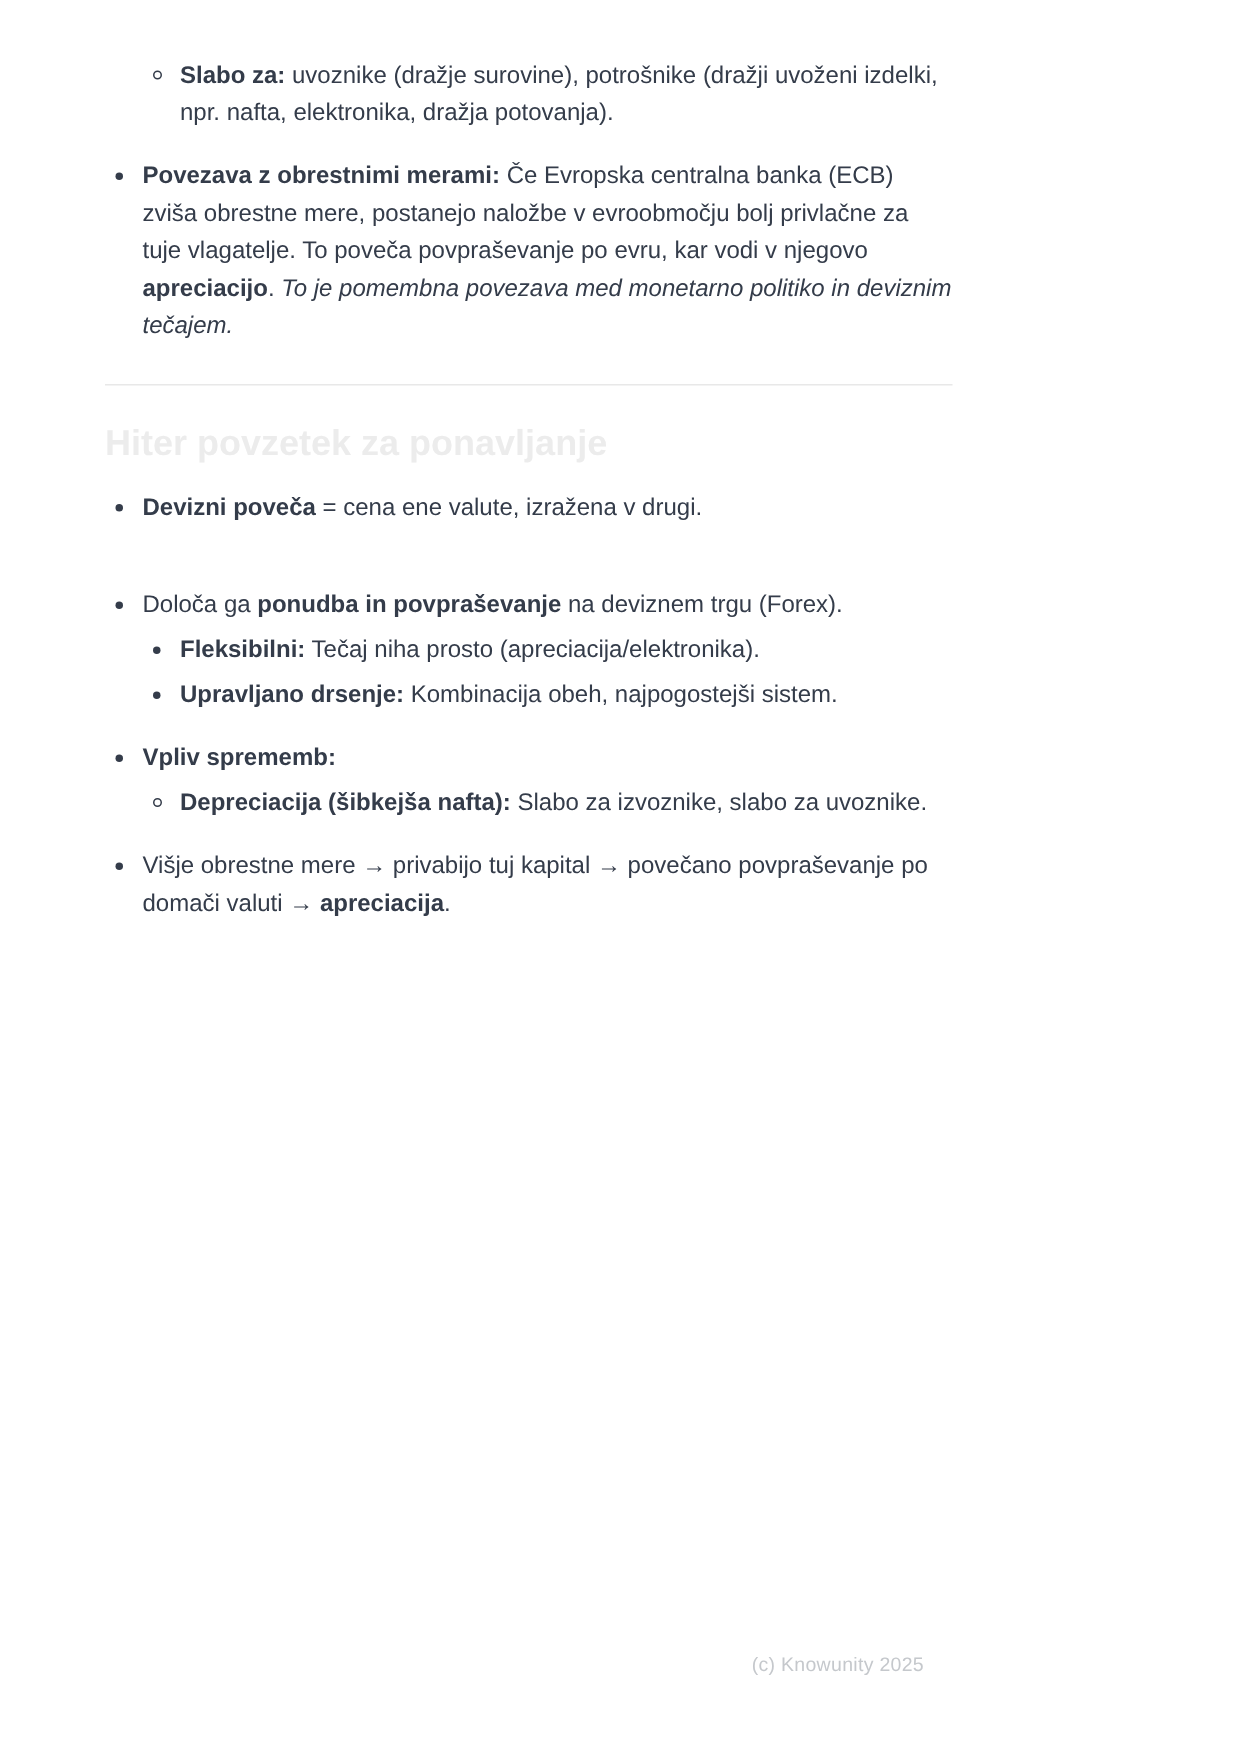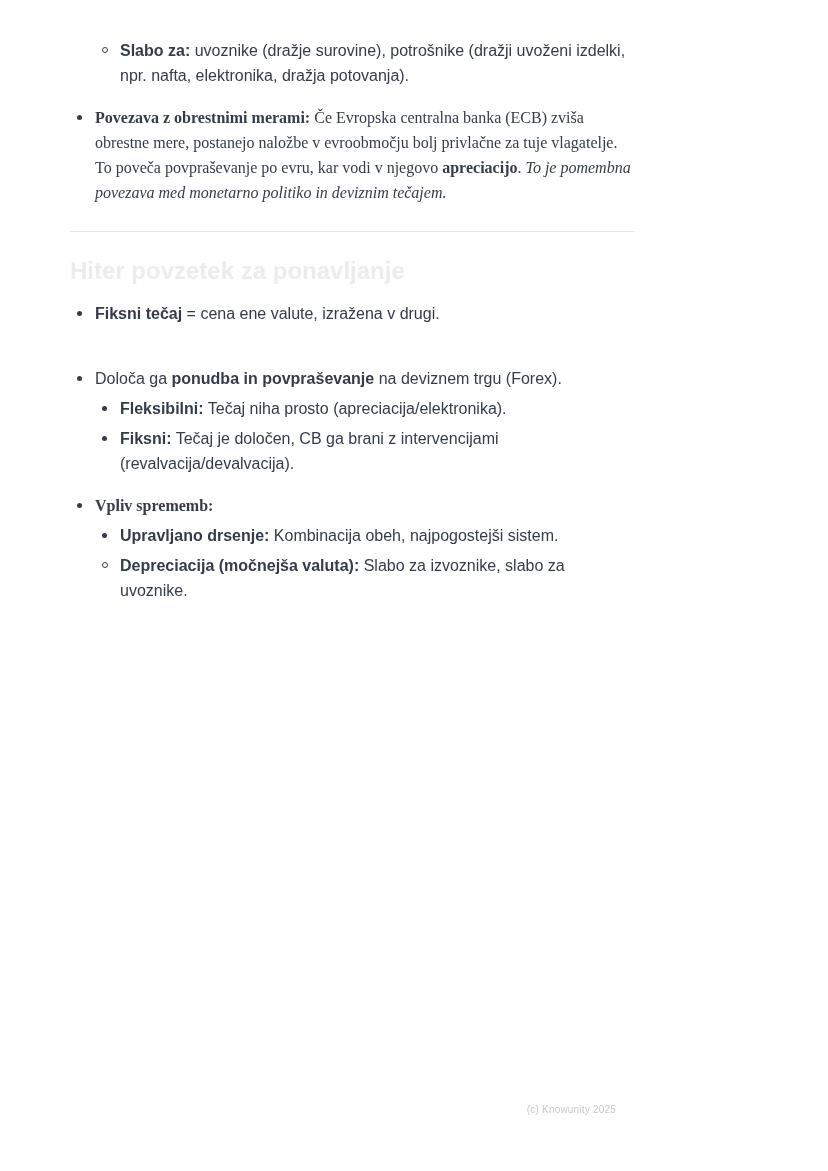--- a/index.html
+++ b/index.html
@@ -30,21 +30,21 @@
     padding: 0;
     list-style: none;
   }
   .li {
     position: relative;
     margin-top: 8px;
   }
   ul.list .li:first-child { margin-top: 0; }
   .li.level-1 { padding-left: 25px; margin-top: 40px; }
   .li.level-2 { padding-left: 50px; margin-top: 5px; }
-  .li.after-nested { margin-top: 17px; font-family: Liberation Serif, serif; }
+  .li.after-nested { margin-top: 17px; }
   .marker {
     position: absolute;
     top: 10px;
     width: 5px;
     height: 5px;
     border-radius: 50%;
   }
   .level-1 .marker { left: 7px; }
   .level-2 .marker { left: 32px; }
   .marker.disc { background: #343c4a; }
@@ -83,43 +83,43 @@
     top: 35px;
     width: 5px;
     height: 713px;
     border-radius: 3px;
     background: #ededed;
   }
   .footer {
     position: absolute;
     right: 52px;
     bottom: 54px;
-    font-size: 10px;
+    font-size: 13px;
     line-height: 14px;
     letter-spacing: 0.2px;
     color: #c5c8cc;
   }
 </style>
 </head>
 <body>
 
 <div class="page">
   <div class="content">
     <ul class="list">
         <li class="li level-2"><span class="marker circle"></span><span class="txt"><span class="seg-bold">Slabo za:</span><span class="seg-regular"> uvoznike (dražje surovine), potrošnike (dražji uvoženi izdelki, npr. nafta, elektronika, dražja potovanja).</span></span></li>
         <li class="li level-1 after-nested"><span class="marker disc"></span><span class="txt"><span class="seg-bold">Povezava z obrestnimi merami:</span><span class="seg-regular"> Če Evropska centralna banka (ECB) zviša obrestne mere, postanejo naložbe v evroobmočju bolj privlačne za tuje vlagatelje. To poveča povpraševanje po evru, kar vodi v njegovo </span><span class="seg-bold">apreciacijo</span><span class="seg-regular">. </span><span class="seg-italic">To je pomembna povezava med monetarno politiko in deviznim tečajem.</span></span></li>
       </ul>
     <hr class="divider">
     <h2 class="heading">Hiter povzetek za ponavljanje</h2>
     <ul class="list">
-        <li class="li level-1"><span class="marker disc"></span><span class="txt"><span class="seg-bold">Fiksni tečaj</span><span class="seg-regular"> = cena ene valute, izražena v drugi.</span></span></li>
+        <li class="li level-1"><span class="marker disc"></span><span class="txt"><span class="seg-bold">Devizni poveča</span><span class="seg-regular"> = cena ene valute, izražena v drugi.</span></span></li>
         <li class="li level-1"><span class="marker disc"></span><span class="txt"><span class="seg-regular">Določa ga </span><span class="seg-bold">ponudba in povpraševanje</span><span class="seg-regular"> na deviznem trgu (Forex).</span></span></li>
         <li class="li level-2"><span class="marker disc"></span><span class="txt"><span class="seg-bold">Fleksibilni:</span><span class="seg-regular"> Tečaj niha prosto (apreciacija/elektronika).</span></span></li>
-        <li class="li level-2"><span class="marker disc"></span><span class="txt"><span class="seg-bold">Fiksni:</span><span class="seg-regular"> Tečaj je določen, CB ga brani z intervencijami (revalvacija/devalvacija).</span></span></li>
+        <li class="li level-2"><span class="marker disc"></span><span class="txt"><span class="seg-bold">Upravljano drsenje:</span><span class="seg-regular"> Kombinacija obeh, najpogostejši sistem.</span></span></li>
         <li class="li level-1 after-nested"><span class="marker disc"></span><span class="txt"><span class="seg-bold">Vpliv sprememb:</span></span></li>
-        <li class="li level-2"><span class="marker disc"></span><span class="txt"><span class="seg-bold">Upravljano drsenje:</span><span class="seg-regular"> Kombinacija obeh, najpogostejši sistem.</span></span></li>
-        <li class="li level-2"><span class="marker circle"></span><span class="txt"><span class="seg-bold">Depreciacija (močnejša valuta):</span><span class="seg-regular"> Slabo za izvoznike, slabo za uvoznike.</span></span></li>
+        <li class="li level-2"><span class="marker circle"></span><span class="txt"><span class="seg-bold">Depreciacija (šibkejša nafta):</span><span class="seg-regular"> Slabo za izvoznike, slabo za uvoznike.</span></span></li>
+        <li class="li level-1 after-nested"><span class="marker disc"></span><span class="txt"><span class="seg-regular">Višje obrestne mere → privabijo tuj kapital → povečano povpraševanje po domači valuti → </span><span class="seg-bold">apreciacija</span><span class="seg-regular">.</span></span></li>
       </ul>
   </div>
   <div class="scroll-shade"></div>
   <div class="scrollbar-thumb"></div>
   <div class="footer">(c) Knowunity 2025</div>
 </div>
 
 </body></html>

